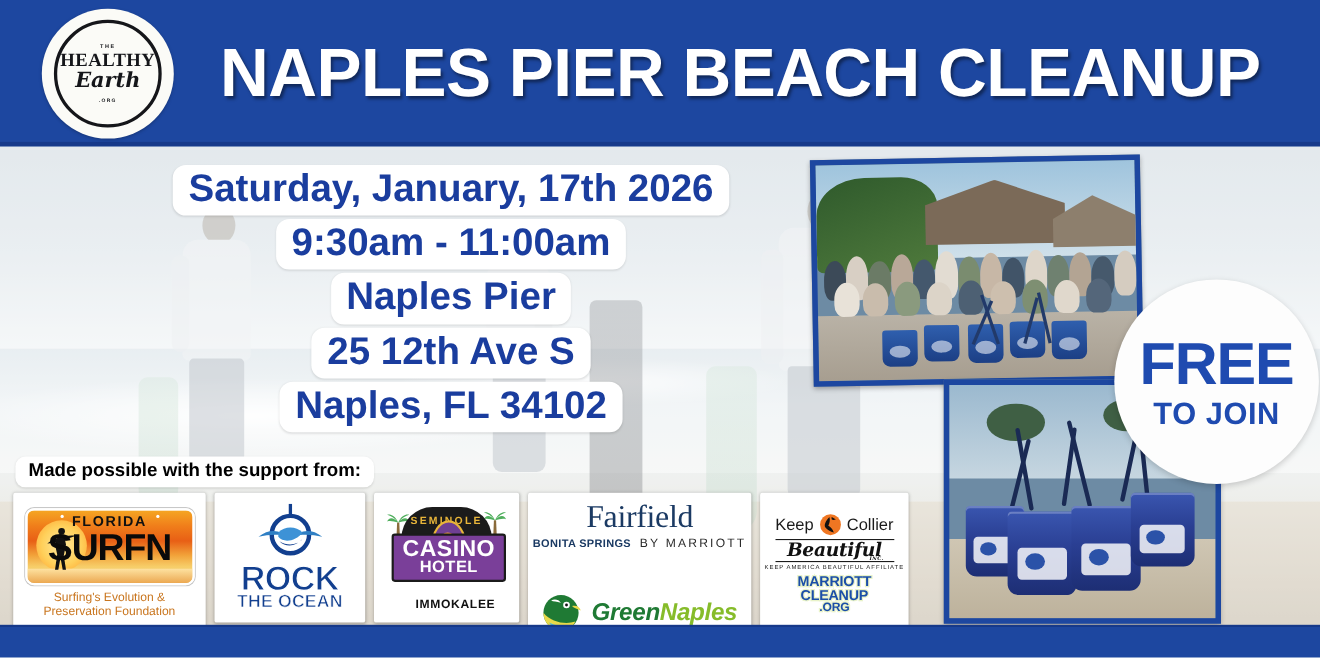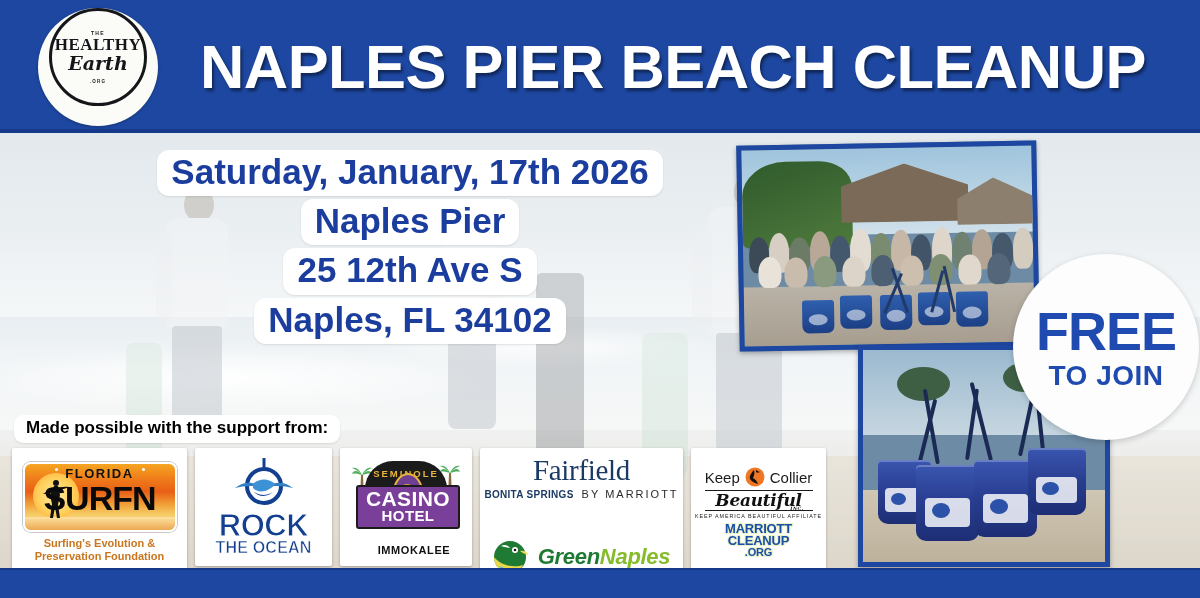--- a/index.html
+++ b/index.html
@@ -35,21 +35,21 @@
   .bagg{position:absolute;opacity:.45;
     background:linear-gradient(180deg,rgba(185,215,195,.9),rgba(150,190,165,.85));
     border-radius:8px 8px 18px 18px;}
   .bgveil{position:absolute;inset:0;background:rgba(255,255,255,.42);}
 
   
   .header{position:absolute;left:0;top:0;width:1200px;height:133px;background:#1d47a0;}
   .header-strip{position:absolute;left:0;top:129px;width:1200px;height:4px;background:#16398a;}
 
   .logo-badge{position:absolute;left:38px;top:8px;width:120px;height:118px;border-radius:50%;
-    background:#fbfbf7;display:flex;justify-content:center;
+    background:#fbfbf7;display:flex;align-items:center;justify-content:center;
     box-shadow:0 1px 3px rgba(0,0,0,.25);}
   .logo-ring{width:92px;height:92px;border-radius:50%;border:3px solid #15161a;
     display:flex;flex-direction:column;align-items:center;justify-content:center;color:#15161a;}
   .logo-the{font-size:5px;letter-spacing:1.4px;font-weight:700;}
   .logo-healthy{font-family:"Liberation Serif","DejaVu Serif",serif;font-weight:700;
     font-size:17px;letter-spacing:.4px;line-height:1.05;}
   .logo-earth{font-family:"DejaVu Serif",serif;font-style:italic;font-weight:700;
     font-size:19px;line-height:1;margin-top:1px;}
   .logo-org{font-size:4.5px;letter-spacing:1.2px;font-weight:700;margin-top:6px;}
 
@@ -89,21 +89,21 @@
     background:radial-gradient(circle,#ffe9a0 0%,#ffd05a 55%,#ff9f2e 100%);}
   .plate-fl{position:absolute;top:2px;left:0;width:100%;text-align:center;color:#111;
     font-weight:700;font-size:13px;letter-spacing:1.5px;}
   .plate-surf{position:absolute;top:17px;left:0;width:100%;text-align:center;color:#0a0a0a;
     font-weight:700;font-size:34px;letter-spacing:-1px;line-height:1;
     font-family:"Liberation Sans","DejaVu Sans",sans-serif;}
   .plate-surfer{position:absolute;left:16px;top:12px;width:30px;height:48px;}
   .plate-water{position:absolute;left:0;bottom:0;width:100%;height:13px;
     background:linear-gradient(180deg,rgba(255,230,170,.85),rgba(236,168,80,.95));}
   .plate-dot{position:absolute;width:3px;height:3px;border-radius:50%;background:#fff;top:4px;}
-  .sp-surfn-cap{color:#c9761f;font-weight:700;font-size:11px;text-align:center;
+  .sp-surfn-cap{color:#c9761f;font-weight:400;font-size:11px;text-align:center;
     line-height:1.15;margin-top:5px;}
 
   
   .sp-rock{width:137px;height:118px;}
   .rock-emblem{width:62px;height:52px;position:relative;margin-bottom:2px;}
   .rock-t1{color:#123f8f;font-weight:700;font-size:31px;line-height:.92;letter-spacing:-.5px;
     -webkit-text-stroke:1px #fff;}
   .rock-t2{color:#123f8f;font-weight:700;font-size:16px;line-height:1;letter-spacing:.2px;
     -webkit-text-stroke:.6px #fff;}
 
@@ -319,20 +319,21 @@
     <div class="bucket" style="left:46%;bottom:12%;width:26%;height:36%;">
         <span class="lbl"></span>
       </div>
     <div class="bucket" style="left:68%;bottom:22%;width:24%;height:32%;">
         <span class="lbl"></span>
       </div>
   </div>
 
   <div class="details">
     <span class="detail-line d1">Saturday, January, 17th 2026</span>
+    <span class="detail-line d2">9:30am - 11:00am</span>
     <span class="detail-line d3">Naples Pier</span>
     <span class="detail-line d4">25 12th Ave S</span>
     <span class="detail-line d5">Naples, FL 34102</span>
   </div>
 
   <div class="free-badge">
     <div class="free-1">FREE</div>
     <div class="free-2">TO JOIN</div>
   </div>
 

